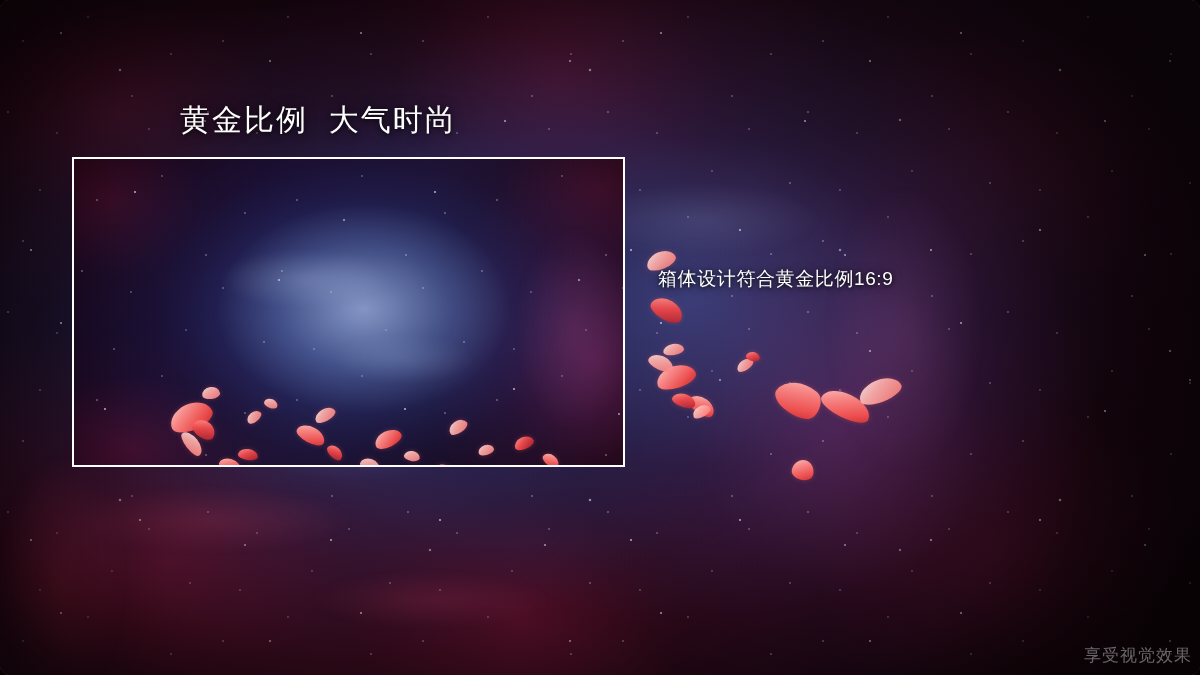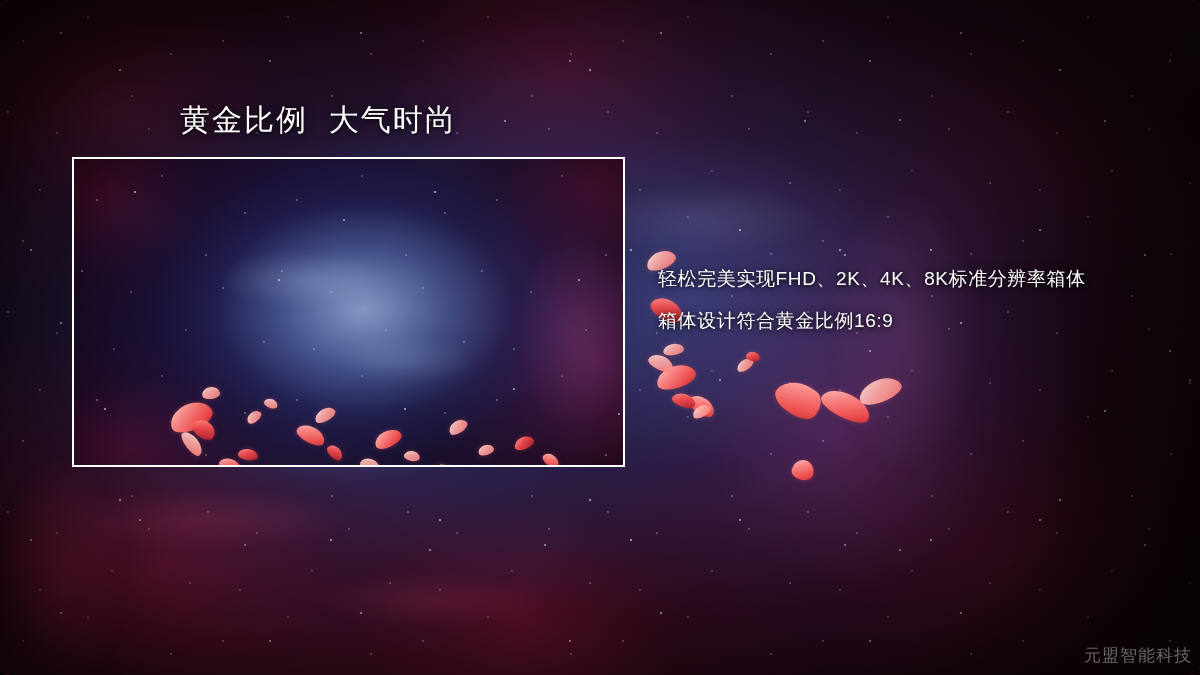--- a/index.html
+++ b/index.html
@@ -234,19 +234,18 @@
         <div class="petal soft" style="left: 404px; top: 286px; width: 16px; height: 10px; transform: rotate(-18deg);"></div>
         <div class="petal" style="left: 420px; top: 310px; width: 28px; height: 15px; transform: rotate(30deg);"></div>
         <div class="petal deep" style="left: 440px; top: 278px; width: 20px; height: 12px; transform: rotate(-24deg);"></div>
         <div class="petal" style="left: 468px; top: 296px; width: 18px; height: 11px; transform: rotate(38deg);"></div>
       </div>
   </div>
 
   <div class="title">黄金比例  大气时尚</div>
 
   <div class="body-text">
-    <div class="body-line">轻松完美实现FHD、2K、4K、8K标准分辨率箱体</div>
     <div class="body-line">箱体设计符合黄金比例16:9</div>
   </div>
 
-  <div class="watermark">元盟智能科技</div>
+  <div class="watermark">享受视觉效果</div>
 
 </div>
 
 </body></html>

